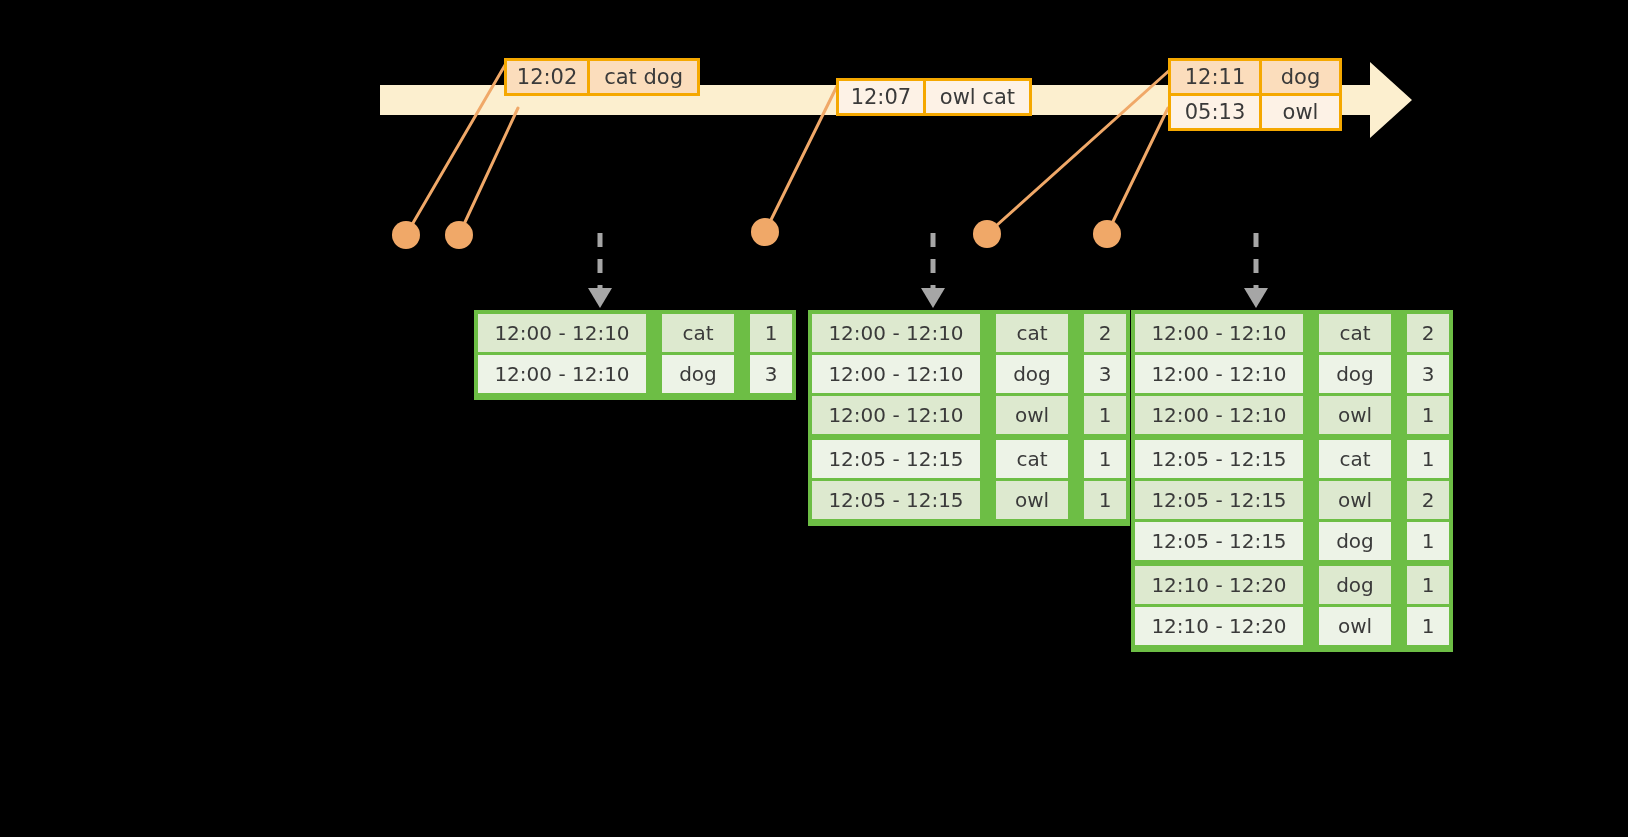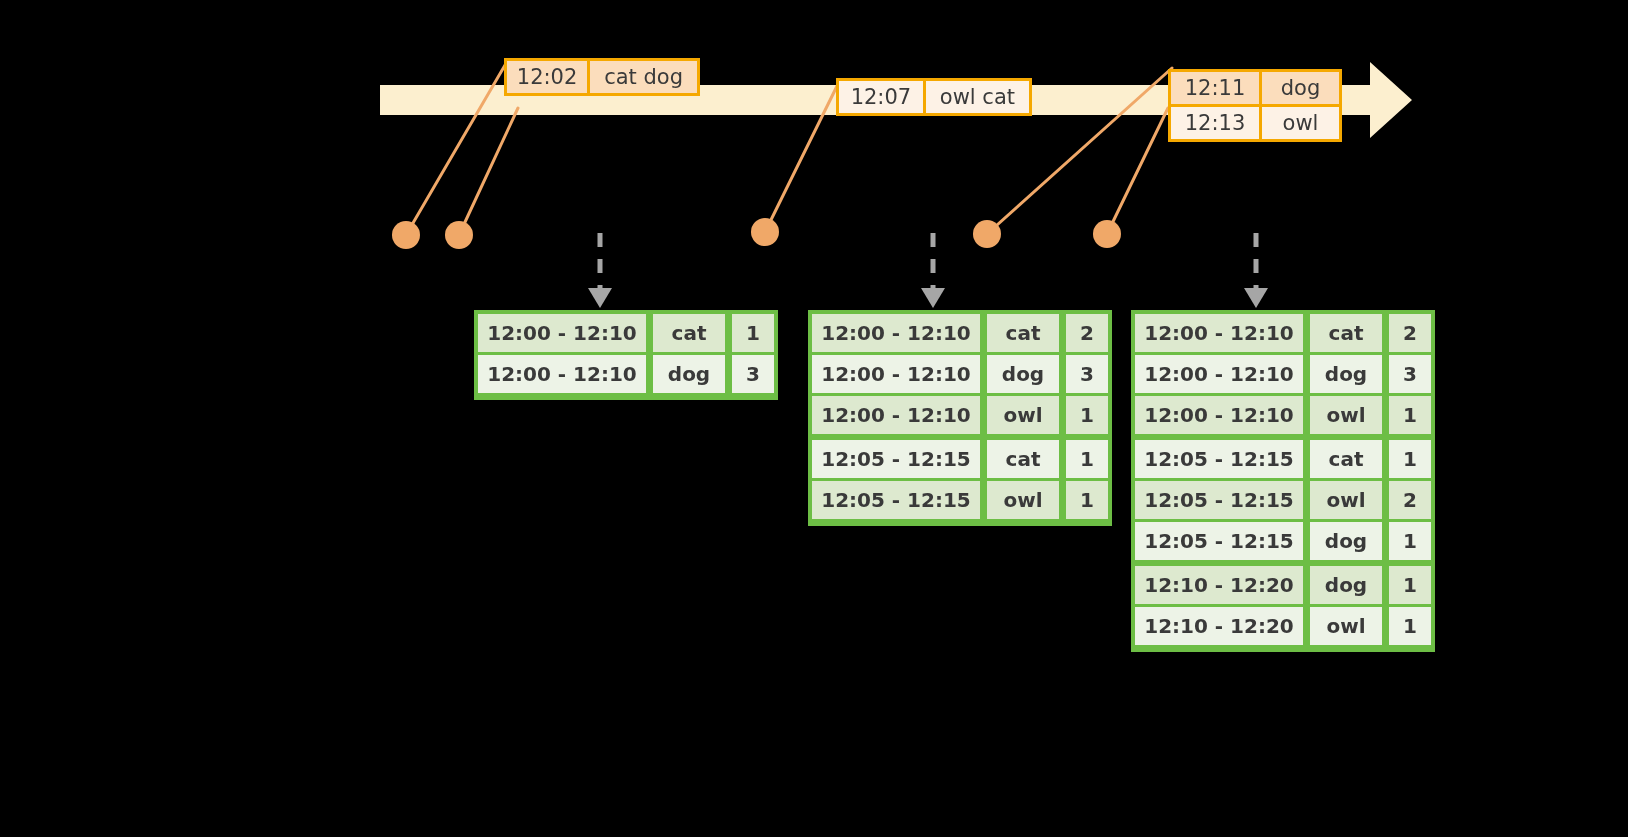--- a/index.html
+++ b/index.html
@@ -80,23 +80,22 @@
     position: absolute;
     border: 4px solid #6DBE45;
     display: flex;
     flex-direction: column;
     background: #6DBE45;
     gap: 3px;
     padding: 0;
   }
   .rt-row {
     display: flex;
-    gap: 7px;
+    gap: 16px;
     background: #6DBE45;
-    font-weight: bold;
   }
   .rt-row.grp-end { margin-bottom: 3px; }
   .rt-cell {
     font-size: 20px;
     color: #3a3a3a;
     padding: 7px 6px;
     display: flex;
     align-items: center;
     justify-content: center;
     white-space: nowrap;
@@ -157,27 +156,27 @@
     </div>
   </div>
 
   <div class="event-box" style="left:836px; top:78px; width:196px;justify-content:center;">
     <div class="event-row row-shade-b">
       <div class="event-time">12:07</div>
       <div class="event-text">owl cat</div>
     </div>
   </div>
 
-  <div class="event-box" style="left:1168px; top:69px; width:174px;">
+  <div class="event-box" style="left:1168px; top:58px; width:174px;">
     <div class="event-row row-shade-a">
       <div class="event-time">12:11</div>
       <div class="event-text">dog</div>
     </div>
     <div class="event-row row-shade-b">
-      <div class="event-time">12:13</div>
+      <div class="event-time">05:13</div>
       <div class="event-text">owl</div>
     </div>
   </div>
 
   <div class="result-table" id="result-table-1" style="left:474px; top:310px;">
       <div class="rt-row">
         <div class="rt-cell rt-window">12:00 - 12:10</div>
         <div class="rt-cell rt-key">cat</div>
         <div class="rt-cell rt-count">1</div>
       </div>

